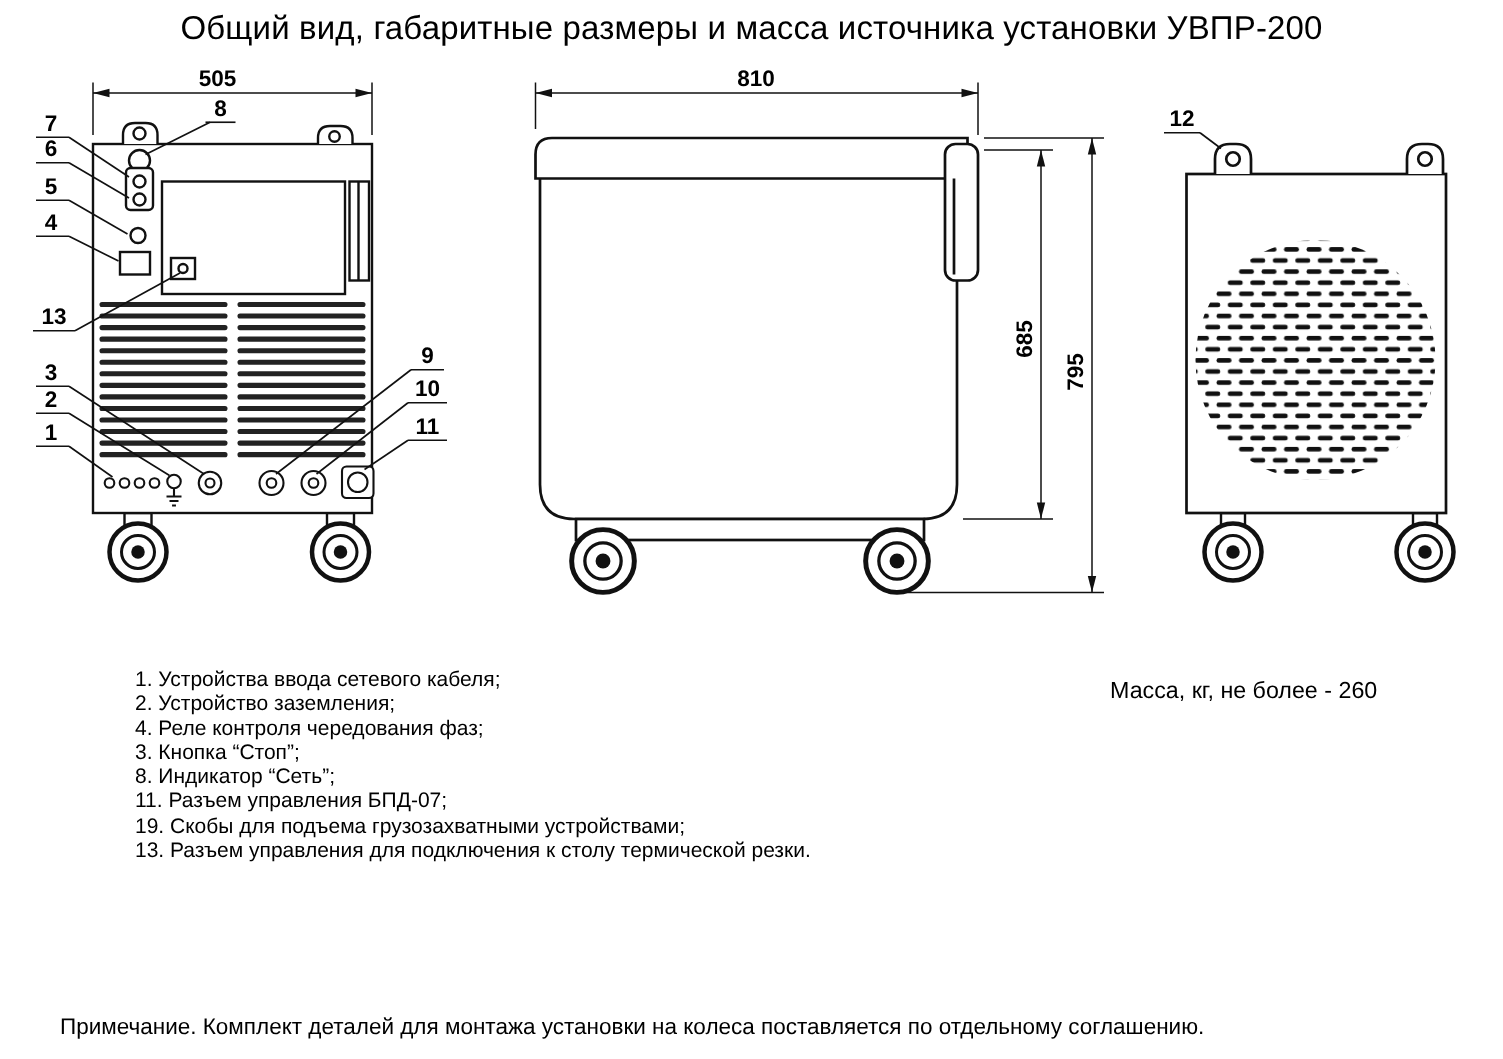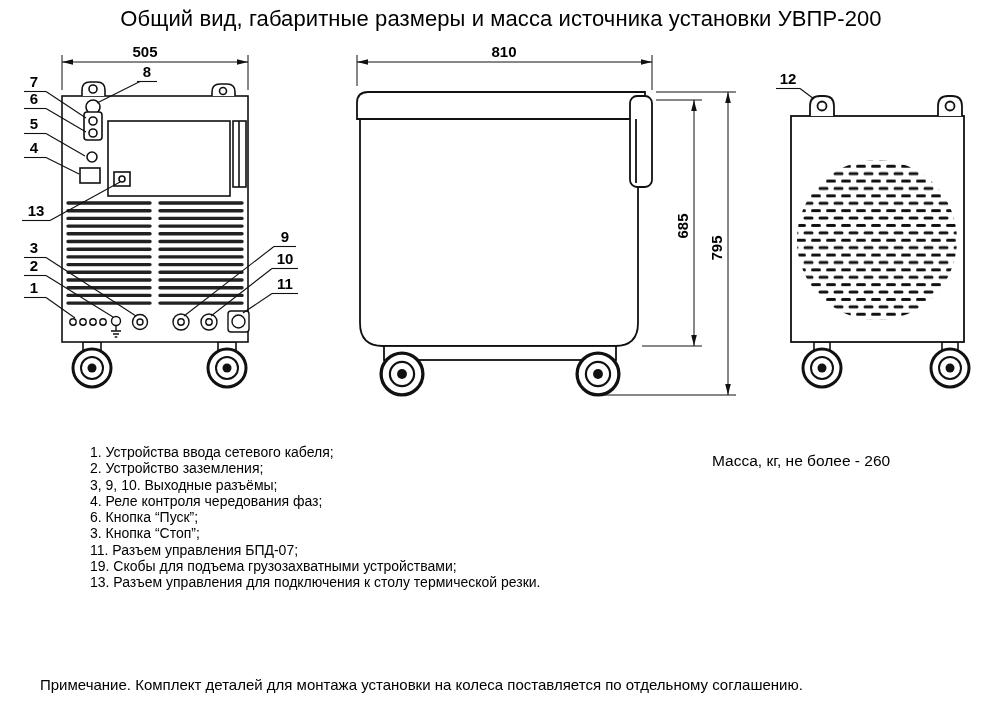--- a/index.html
+++ b/index.html
@@ -1,20 +1,20 @@
 <!DOCTYPE html>
 <html><head>
 <meta charset="utf-8">
 <style>
   html,body{margin:0;padding:0;background:#fff;}
   body{font-family:"Liberation Sans",sans-serif;color:#000;}
   .page{position:relative;width:1002px;height:706px;background:#fff;overflow:hidden;}
   .title{position:absolute;top:6px;left:0;width:100%;text-align:center;font-size:22px;letter-spacing:.1px;}
   .drawing{position:absolute;top:0;left:0;}
-  .mass{position:absolute;top:452px;left:712px;font-size:15.5px;}
+  .mass{position:absolute;top:452px;left:740px;font-size:15.5px;}
   .legend{position:absolute;top:444px;left:90px;font-size:14px;line-height:16.3px;white-space:nowrap;}
   .note{position:absolute;top:676px;left:40px;font-size:15px;white-space:nowrap;}
   svg text{font-family:"Liberation Sans",sans-serif;stroke:none;}
   .dim{font-size:15px;font-weight:bold;fill:#000;}
   .callout{font-size:15px;font-weight:bold;fill:#000;}
 </style>
 </head>
 <body>
 
 <div class="page">
@@ -199,24 +199,23 @@
       <line x1="800" y1="88.5" x2="814" y2="99"></line>
       <text class="callout" x="788" y="84" text-anchor="middle">12</text>
     </g>
   </svg>
 
   <div class="mass">Масса, кг, не более - 260</div>
 
   <div class="legend">
     <div>1. Устройства ввода сетевого кабеля;</div>
     <div>2. Устройство заземления;</div>
-    <div>3, 9, 10. Выходные разъёмы;</div>
     <div>4. Реле контроля чередования фаз;</div>
-    <div>6. Кнопка “Пуск”;</div>
     <div>3. Кнопка “Стоп”;</div>
+    <div>8. Индикатор “Сеть”;</div>
     <div>11. Разъем управления БПД-07;</div>
     <div>19. Скобы для подъема грузозахватными устройствами;</div>
     <div>13. Разъем управления для подключения к столу термической резки.</div>
   </div>
 
   <div class="note">Примечание. Комплект деталей для монтажа установки на колеса поставляется по отдельному соглашению.</div>
 
 </div>
 
 </body></html>

